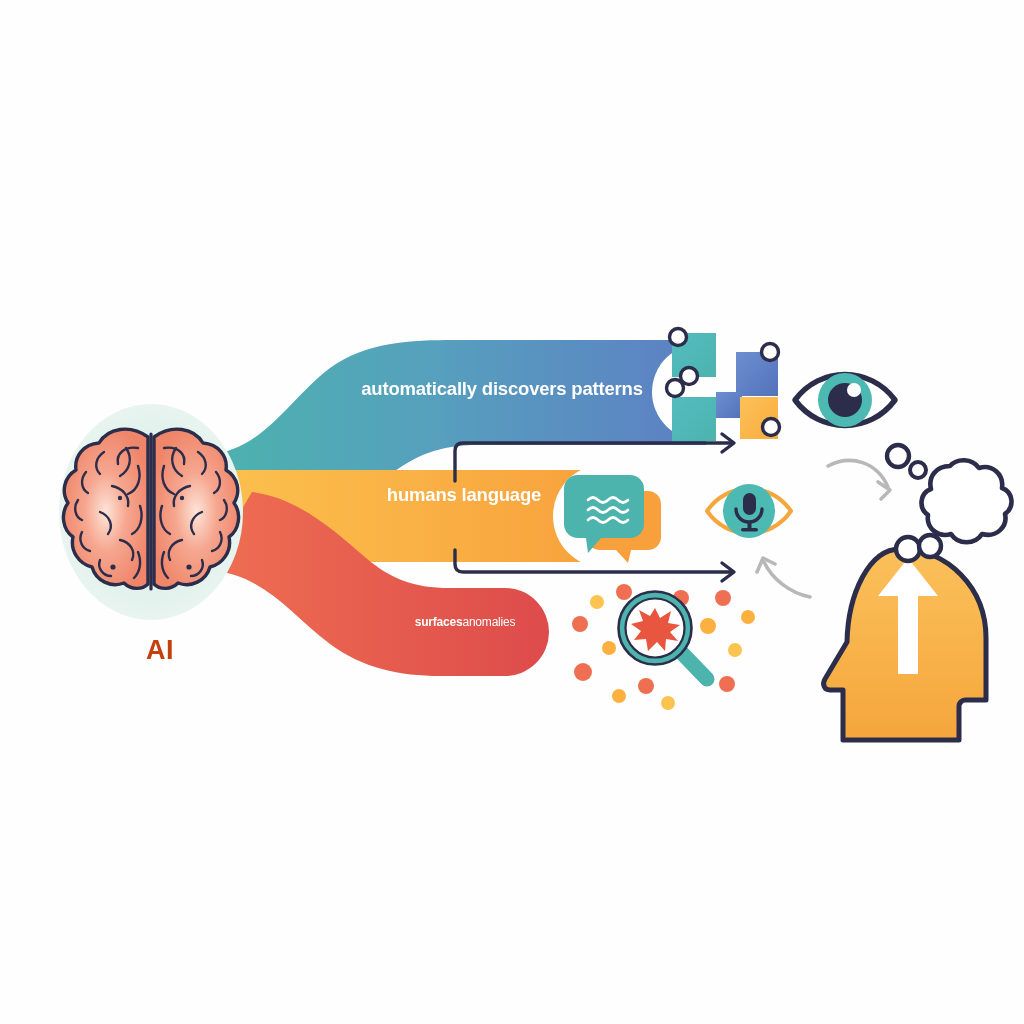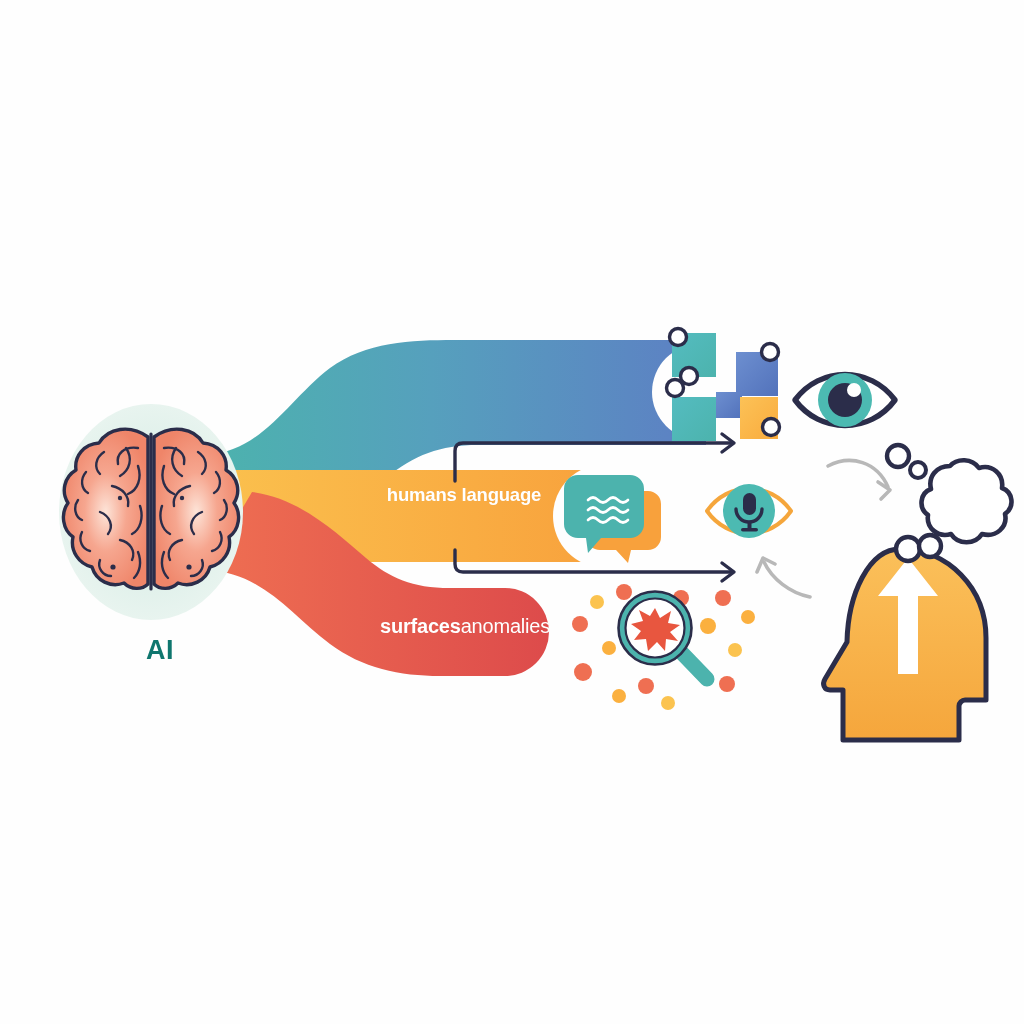--- a/index.html
+++ b/index.html
@@ -45,32 +45,32 @@
   #label-explains {
     left: 348px;
     top: 484px;
     width: 232px;
     font-size: 18.5px;
   }
   #label-anomalies {
     left: 352px;
     top: 615px;
     width: 226px;
-    font-size: 20px;
+    font-size: 12px;
   }
   #label-anomalies .thin {
     font-weight: 400;
   }
   #ai-caption {
     position: absolute;
     left: 95px;
     top: 635px;
     width: 130px;
     text-align: center;
-    color: #0f766e;
+    color: #c2410c;
     font-family: "Liberation Sans", sans-serif;
     font-weight: 700;
     font-size: 27px;
     letter-spacing: 0.5px;
   }
 </style>
 </head>
 <body>
 
 <div id="stage">
@@ -349,20 +349,21 @@
                  C 926 528, 938 538, 951 534
                  C 958 545, 975 545, 982 534
                  C 996 538, 1008 527, 1005 514
                  C 1015 507, 1013 492, 1002 488
                  C 1004 474, 992 464, 979 468
                  C 972 458, 957 458, 950 466 Z" fill="#ffffff" stroke="#2b2d4a" stroke-width="4.6" stroke-linejoin="round"></path>
       </g>
     </g>
   </svg>
 
+  <div class="ribbon-label" id="label-patterns">automatically discovers patterns</div>
 
   <div class="ribbon-label" id="label-explains">
     <div>humans language</div>
   </div>
 
   <div class="ribbon-label" id="label-anomalies">
     <div><span>surfaces</span><span class="thin">anomalies</span></div>
   </div>
 
   <div id="ai-caption">AI</div>

